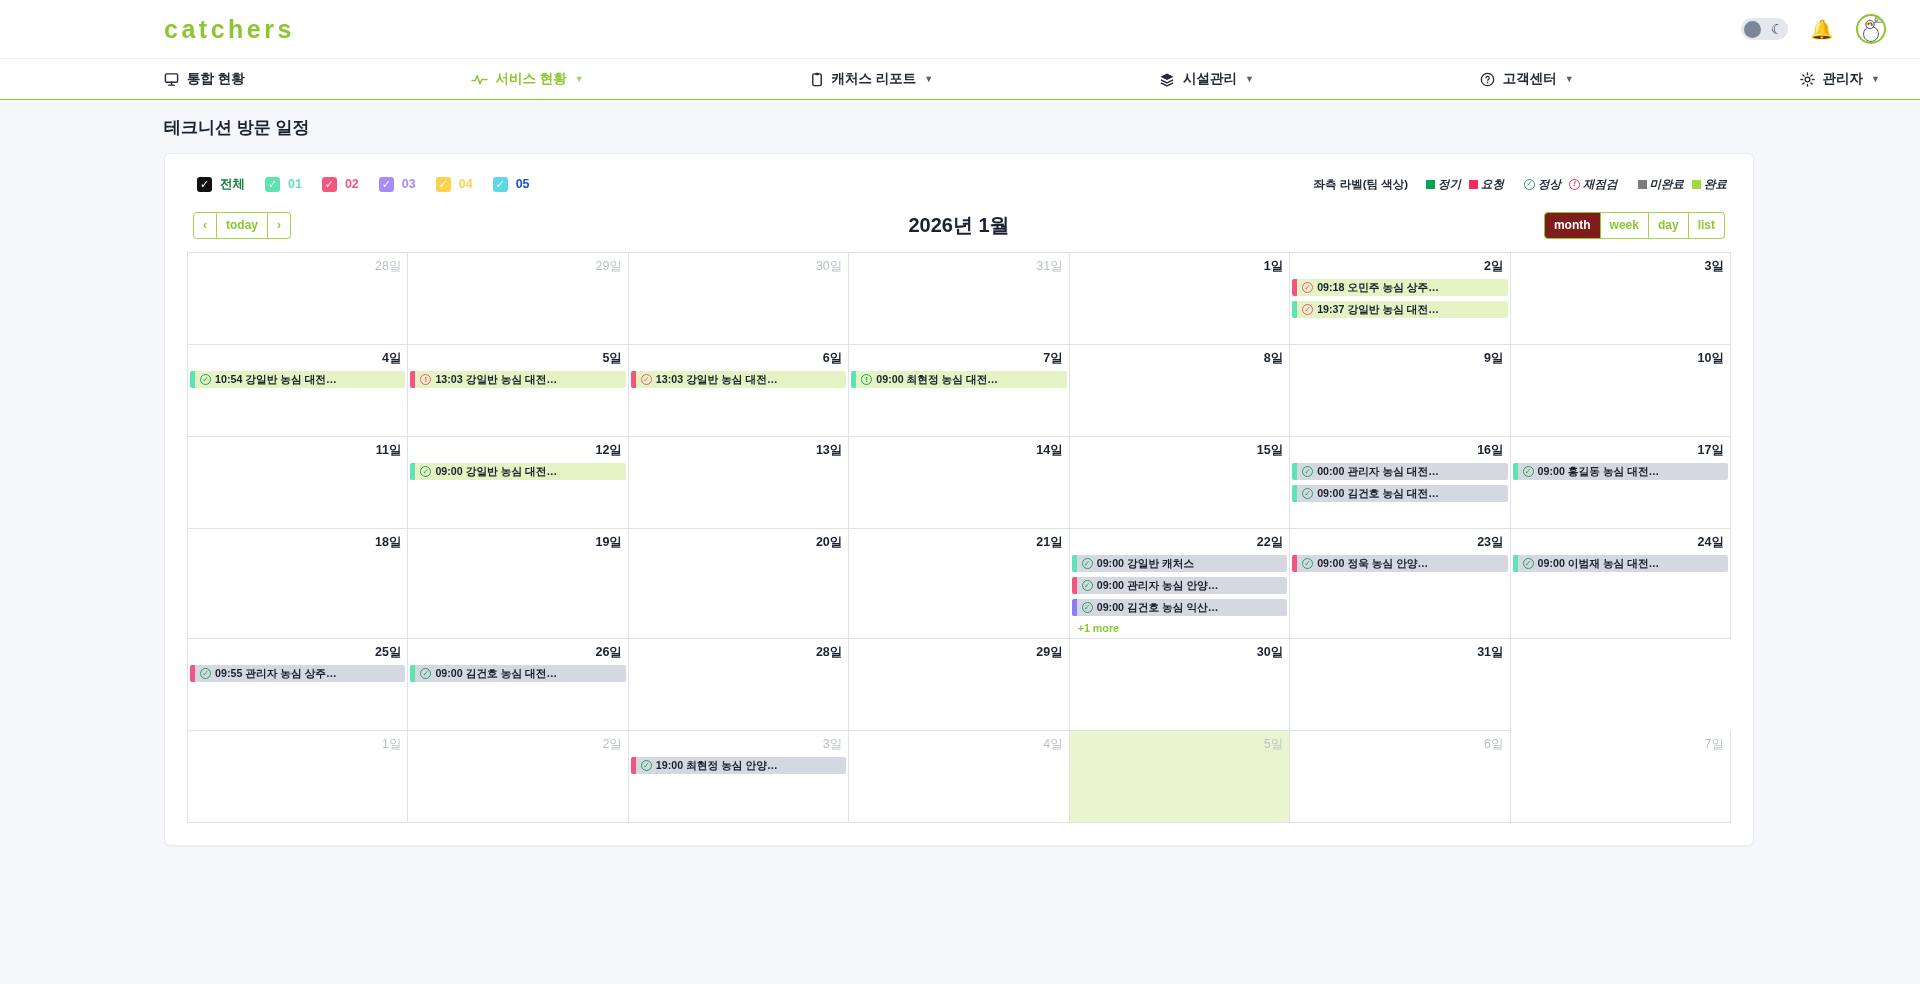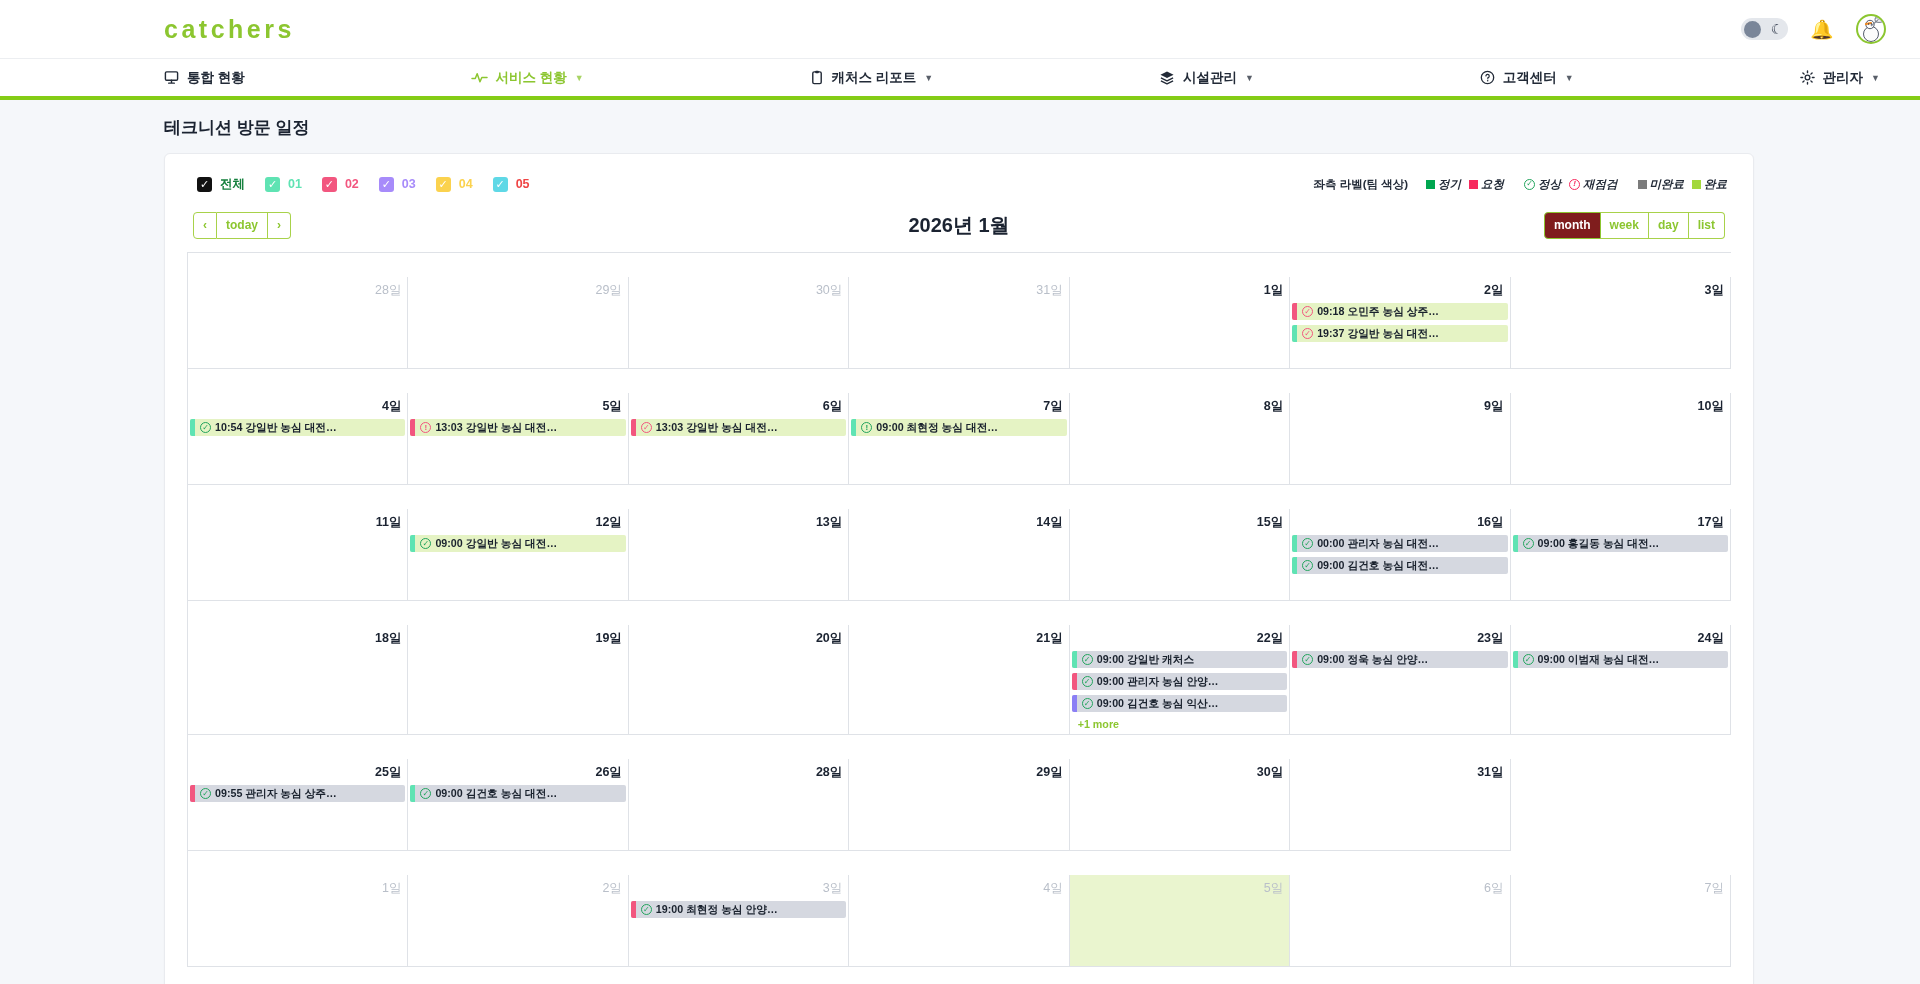--- a/index.html
+++ b/index.html
@@ -57,21 +57,21 @@
     display: flex; align-items: center; justify-content: center;
     overflow: hidden;
   }
 
   
   .navbar {
     height: 41px;
     display: flex;
     align-items: center;
     background: #ffffff;
-    border-bottom: 4px solid #84cc16;
+    border-bottom: 1px solid #84cc16;
     padding-left: 164px;
     padding-right: 40px;
   }
   .nav-item {
     display: flex; align-items: center; gap: 8px;
     font-size: 13.5px; font-weight: 700;
     color: #222a37;
     cursor: pointer;
     white-space: nowrap;
   }
@@ -162,21 +162,20 @@
 
   
   .cal {
     border: 1px solid #dfe2e7;
     border-right: none;
     border-bottom: none;
   }
   .cal-week {
     display: grid;
     grid-template-columns: repeat(7, 1fr);
-    margin-top: 24px;
   }
   .cal-cell {
     border-right: 1px solid #dfe2e7;
     border-bottom: 1px solid #dfe2e7;
     min-height: 92px;
     padding: 2px 0 4px 0;
     position: relative;
   }
   .cal-cell.today { background: #eaf5cf; }
   .daynum {
@@ -330,21 +329,21 @@
           <div class="chk">
             <span class="box" style="background:#a78bfa">✓</span>
             <span class="lbl" style="color:#a78bfa">03</span>
           </div>
           <div class="chk">
             <span class="box" style="background:#fbd24e">✓</span>
             <span class="lbl" style="color:#fbd24e">04</span>
           </div>
           <div class="chk">
             <span class="box" style="background:#5fd8e6">✓</span>
-            <span class="lbl" style="color:#ef4444">05</span>
+            <span class="lbl" style="color:#1d4ed8">05</span>
           </div>
         </div>
       <div class="legend">
         <span class="note">좌측 라벨(팀 색상)</span>
         <span id="legendItems" style="display:flex;align-items:center;gap:8px;font-style:italic;">
             <span class="grp">
               <span class="sq" style="background:#00a650"></span>
               <span>정기</span>
             </span>
             <span class="grp">

